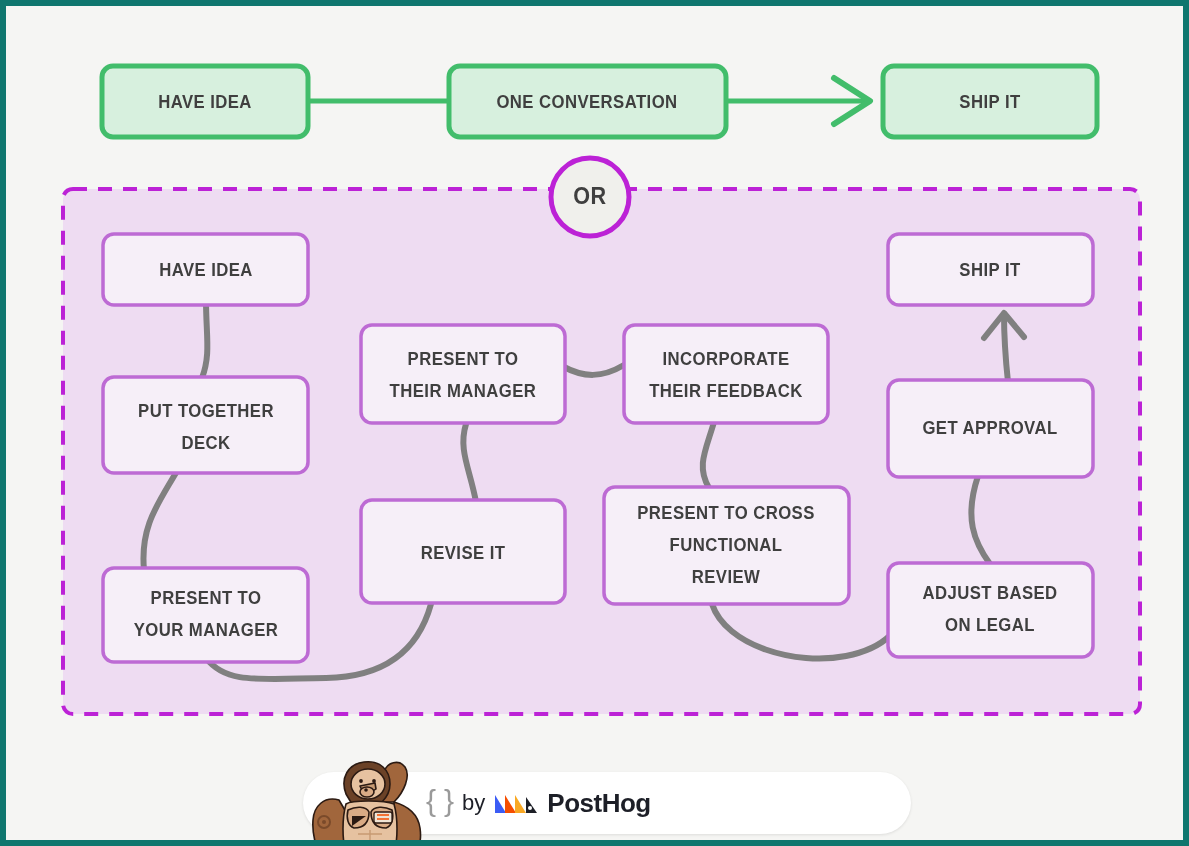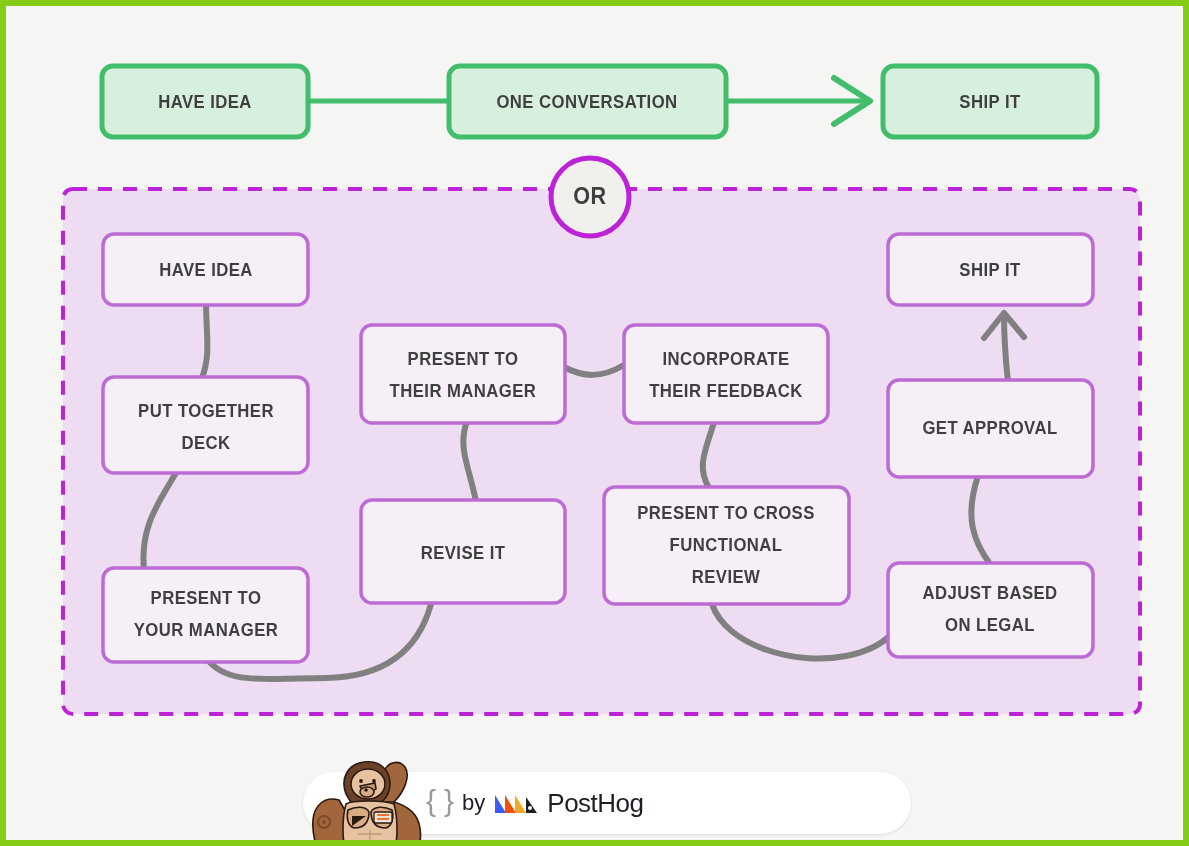--- a/index.html
+++ b/index.html
@@ -8,21 +8,21 @@
     background: #ffffff;
   }
   body {
     font-family: "Liberation Sans", sans-serif;
   }
   #canvas {
     position: relative;
     width: 1189px;
     height: 846px;
     background: #f5f5f3;
-    border: 6px solid #84cc16;
+    border: 6px solid #0f766e;
     box-sizing: border-box;
     overflow: hidden;
   }
   #diagram {
     position: absolute;
     left: 0;
     top: 0;
     width: 1189px;
     height: 846px;
   }
@@ -102,21 +102,21 @@
   }
   .pfe .orange { color: #f54e00; }
   .pfe .dark  { color: #1d1f27; }
   .by {
     font-size: 22px;
     color: #1d1f27;
     font-weight: normal;
   }
   .posthog-word {
     font-size: 26px;
-    font-weight: normal;
+    font-weight: bold;
     color: #1d1f27;
     letter-spacing: -0.5px;
   }
   #posthog-logo { display: block; }
 </style>
 </head>
 <body>
 
 <div id="canvas">
 

